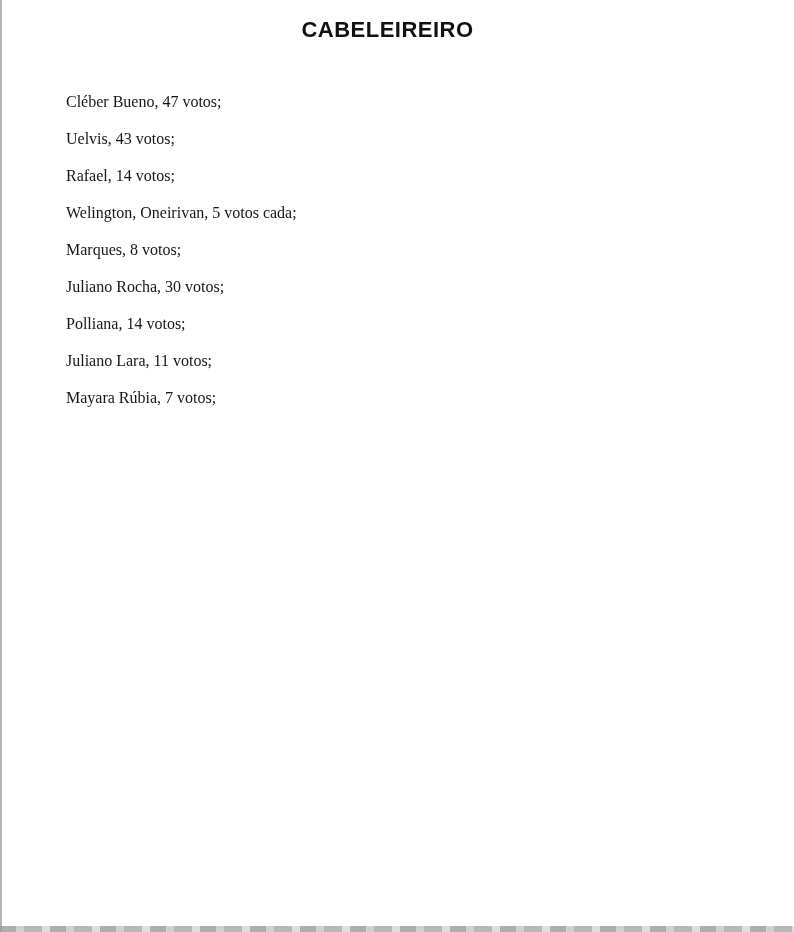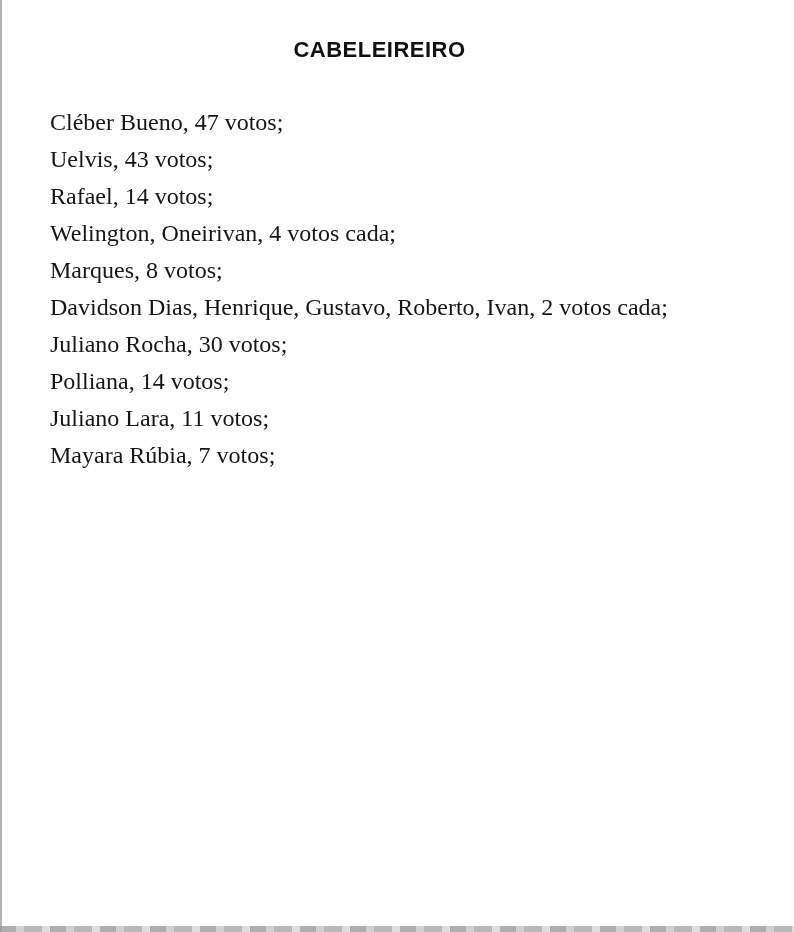--- a/index.html
+++ b/index.html
@@ -34,57 +34,55 @@
     background:
       repeating-linear-gradient(90deg,
         #9a9a9a 0 16px,
         #c4c4c4 16px 24px,
         #a6a6a6 24px 42px,
         #d6d6d6 42px 50px);
     opacity: 0.8;
   }
   .content {
     position: relative;
-    padding: 16px 85px 0 50px;
-    margin-top: 20px;
+    padding: 16px 85px 0 66px;
   }
   .section-title {
     font-family: "Liberation Sans", "DejaVu Sans", sans-serif;
     font-weight: 700;
     font-size: 22px;
     line-height: 28px;
     letter-spacing: 0.5px;
     text-align: center;
     color: var(--title-color, #111111);
     margin: 0 0 44px 0;
   }
   .section + .section .section-title {
     margin: 110px 0 82px 0;
   }
   .item {
-    font-size: 24px;
+    font-size: 16px;
     line-height: 28px;
     margin: 0 0 9px 0;
     text-align: justify;
   }
 </style>
 </head>
 <body>
 
 <div class="page">
   <div class="edge-left"></div>
   <main class="content">
       <section class="section">
         <h2 class="section-title">CABELEIREIRO</h2>
         <p class="item">Cléber Bueno, 47 votos;</p>
         <p class="item">Uelvis, 43 votos;</p>
         <p class="item">Rafael, 14 votos;</p>
-        <p class="item">Welington, Oneirivan, 4 votos cada;</p>
+        <p class="item">Welington, Oneirivan, 5 votos cada;</p>
         <p class="item">Marques, 8 votos;</p>
-        <p class="item">Davidson Dias, Henrique, Gustavo, Roberto, Ivan, 2 votos cada;</p>
       </section>
       <section class="section">
         <p class="item">Juliano Rocha, 30 votos;</p>
         <p class="item">Polliana, 14 votos;</p>
         <p class="item">Juliano Lara, 11 votos;</p>
         <p class="item">Mayara Rúbia, 7 votos;</p>
       </section>
     </main>
   <div class="edge-bottom"></div>
 </div>

